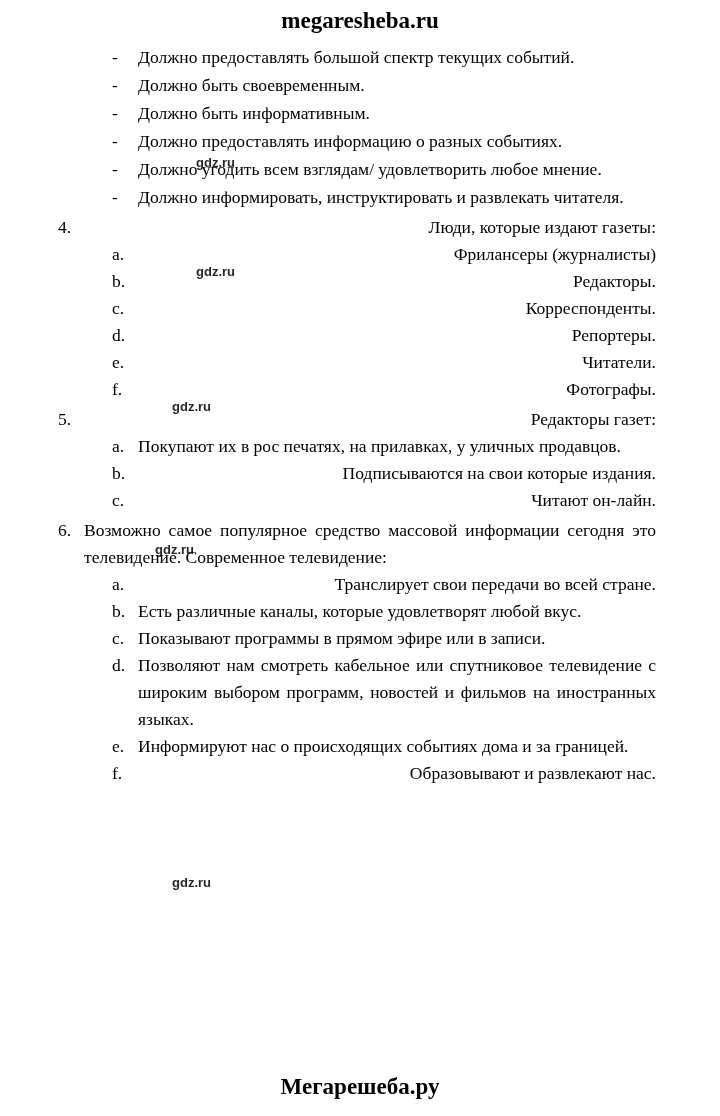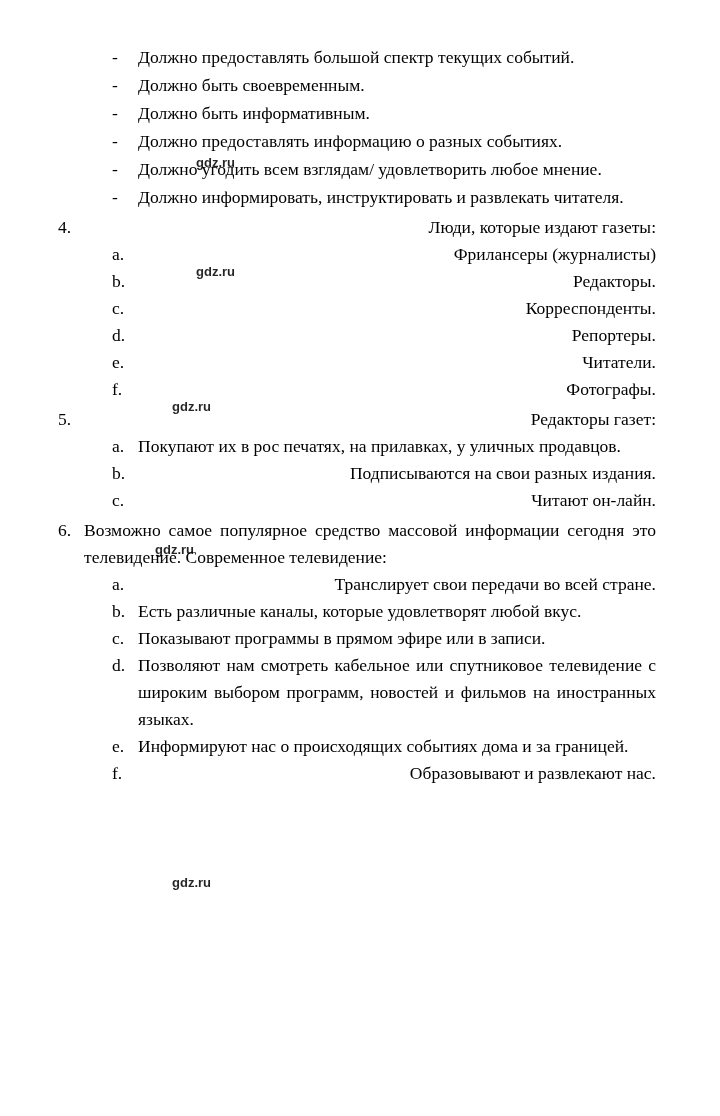--- a/index.html
+++ b/index.html
@@ -124,20 +124,21 @@
     opacity: 0.85;
     pointer-events: none;
     white-space: nowrap;
   }
 </style>
 </head>
 <body>
 
 <div class="page">
 
+  <div class="header-brand">megaresheba.ru</div>
 
   <div class="content">
 
     <ul class="dash-list">
       <li class="dash-item">
         <span class="dash-marker">-</span>
         <span class="dash-text">Должно предоставлять большой спектр текущих событий.</span>
       </li>
       <li class="dash-item">
         <span class="dash-marker">-</span>
@@ -199,21 +200,21 @@
         <span class="num-marker">5.</span>
         <span class="num-text plain">Редакторы газет:</span>
       </div>
       <ul class="alpha-list">
         <li class="alpha-item">
           <span class="alpha-marker">a.</span>
           <span class="alpha-text">Покупают их в рос печатях, на прилавках, у уличных продавцов.</span>
         </li>
         <li class="alpha-item">
           <span class="alpha-marker">b.</span>
-          <span class="alpha-text plain">Подписываются на свои разных издания.</span>
+          <span class="alpha-text plain">Подписываются на свои которые издания.</span>
         </li>
         <li class="alpha-item">
           <span class="alpha-marker">c.</span>
           <span class="alpha-text plain">Читают он-лайн.</span>
         </li>
       </ul>
     </div>
 
     <div class="num-block">
       <div class="num-item">
@@ -249,14 +250,15 @@
     </div>
 
   </div>
 
   <div class="watermark" style="left:196px; top:155px;">gdz.ru</div>
   <div class="watermark" style="left:196px; top:264px;">gdz.ru</div>
   <div class="watermark" style="left:172px; top:399px;">gdz.ru</div>
   <div class="watermark" style="left:155px; top:542px;">gdz.ru</div>
   <div class="watermark" style="left:172px; top:875px;">gdz.ru</div>
 
+  <div class="footer-brand">Мегарешеба.ру</div>
 
 </div>
 
 </body></html>

